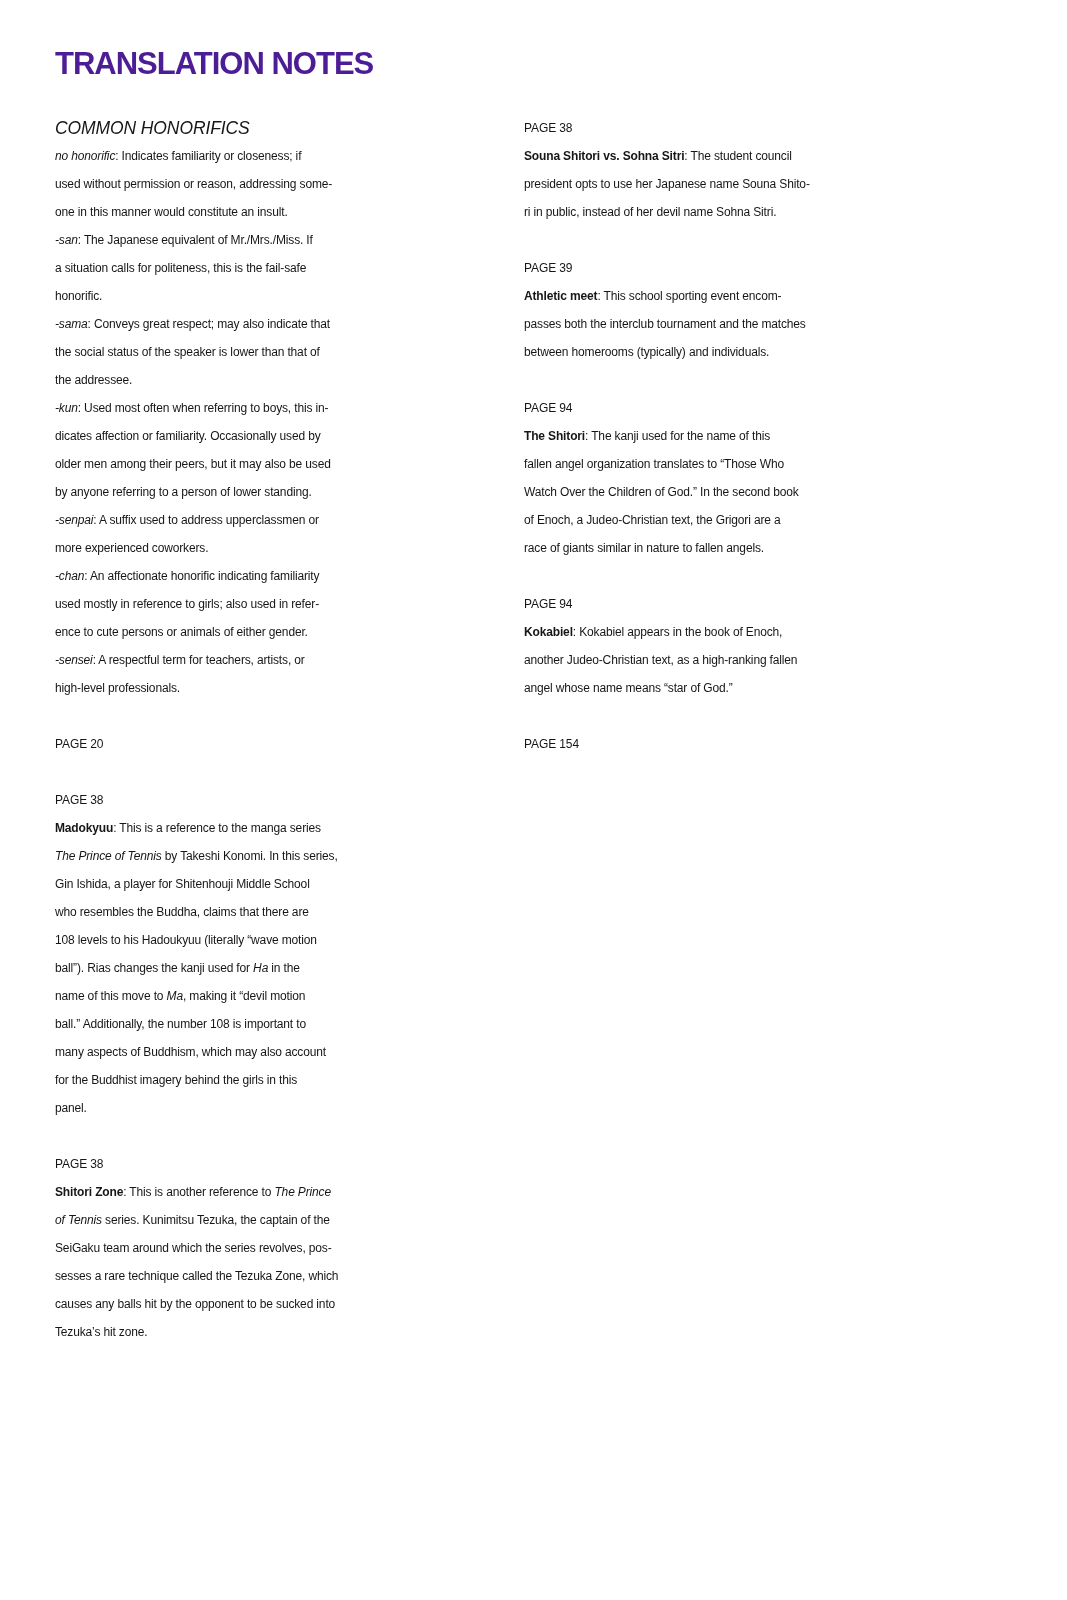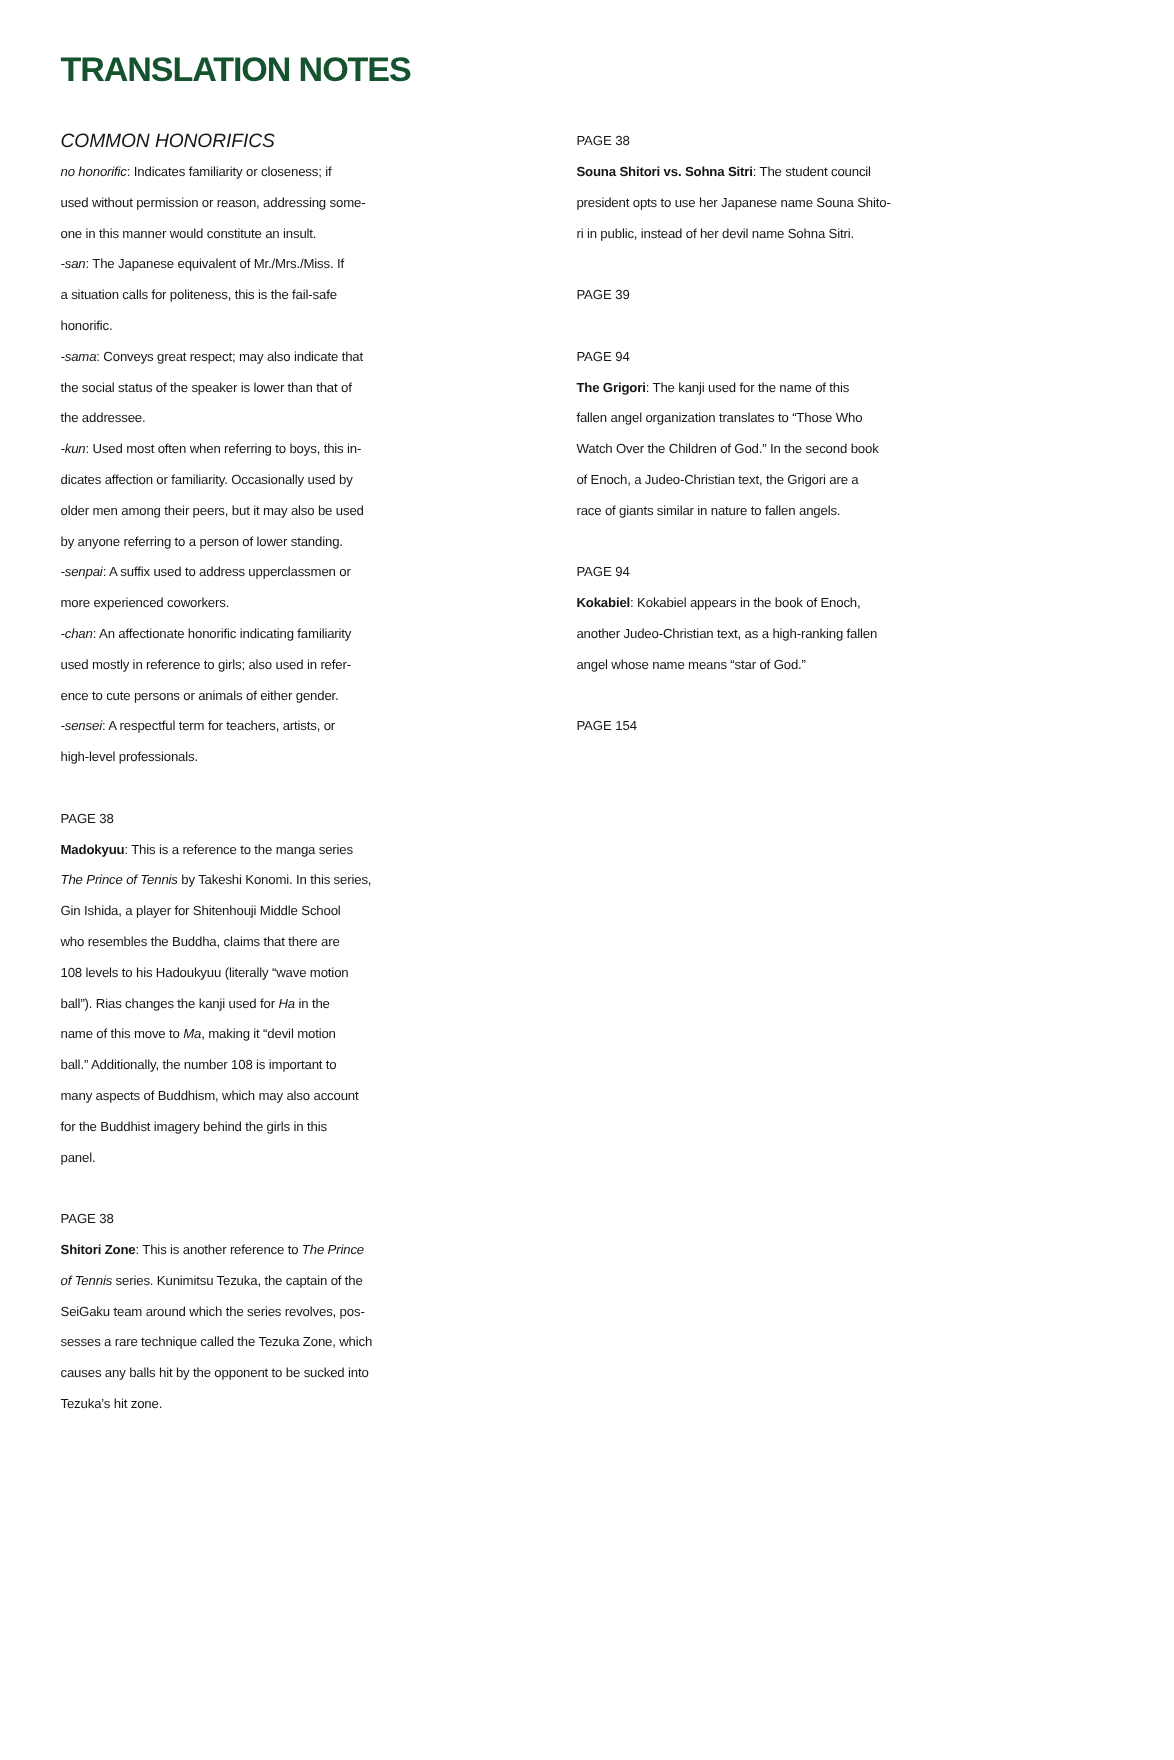--- a/index.html
+++ b/index.html
@@ -23,21 +23,21 @@
     padding: 46px 0 0 55px;
     box-sizing: border-box;
     background: #ffffff;
   }
   .doc-title {
     margin: 0 0 32px 0;
     font-size: 31px;
     line-height: 36px;
     font-weight: bold;
     letter-spacing: -1px;
-    color: #14532d;
+    color: #4c1d95;
   }
   .columns {
     display: flex;
     align-items: flex-start;
   }
   .col-left  { width: 469px; flex: 0 0 auto; }
   .col-right { width: 460px; flex: 0 0 auto; }
   .entry + .entry { margin-top: 28px; }
   .entry-heading {
     font-size: 12px;
@@ -82,20 +82,21 @@
 by anyone referring to a person of lower standing.</span></p>
           <p class="note-par"><span class="seg-i">-senpai</span><span>: A suffix used to address upperclassmen or
 more experienced coworkers.</span></p>
           <p class="note-par"><span class="seg-i">-chan</span><span>: An affectionate honorific indicating familiarity
 used mostly in reference to girls; also used in refer-
 ence to cute persons or animals of either gender.</span></p>
           <p class="note-par"><span class="seg-i">-sensei</span><span>: A respectful term for teachers, artists, or
 high-level professionals.</span></p>
         </div>
         <div class="entry">
+          <div class="entry-heading h-caps">PAGE 20</div>
         </div>
         <div class="entry">
           <div class="entry-heading h-caps">PAGE 38</div>
           <p class="note-par"><span class="seg-b">Madokyuu</span><span>: This is a reference to the manga series
 </span><span class="seg-i">The Prince of Tennis</span><span> by Takeshi Konomi. In this series,
 Gin Ishida, a player for Shitenhouji Middle School
 who resembles the Buddha, claims that there are
 108 levels to his Hadoukyuu (literally “wave motion
 ball”). Rias changes the kanji used for </span><span class="seg-i">Ha</span><span> in the
 name of this move to </span><span class="seg-i">Ma</span><span>, making it “devil motion
@@ -116,24 +117,27 @@
       </div>
     <div class="col-right" id="col-right">
         <div class="entry">
           <div class="entry-heading h-caps">PAGE 38</div>
           <p class="note-par"><span class="seg-b">Souna Shitori vs. Sohna Sitri</span><span>: The student council
 president opts to use her Japanese name Souna Shito-
 ri in public, instead of her devil name Sohna Sitri.</span></p>
         </div>
         <div class="entry">
           <div class="entry-heading h-caps">PAGE 39</div>
+          <p class="note-par"><span class="seg-b">Athletic meet</span><span>: This school sporting event encom-
+passes both the interclub tournament and the matches
+between homerooms (typically) and individuals.</span></p>
         </div>
         <div class="entry">
           <div class="entry-heading h-caps">PAGE 94</div>
-          <p class="note-par"><span class="seg-b">The Grigori</span><span>: The kanji used for the name of this
+          <p class="note-par"><span class="seg-b">The Shitori</span><span>: The kanji used for the name of this
 fallen angel organization translates to “Those Who
 Watch Over the Children of God.” In the second book
 of Enoch, a Judeo-Christian text, the Grigori are a
 race of giants similar in nature to fallen angels.</span></p>
         </div>
         <div class="entry">
           <div class="entry-heading h-caps">PAGE 94</div>
           <p class="note-par"><span class="seg-b">Kokabiel</span><span>: Kokabiel appears in the book of Enoch,
 another Judeo-Christian text, as a high-ranking fallen
 angel whose name means “star of God.”</span></p>

